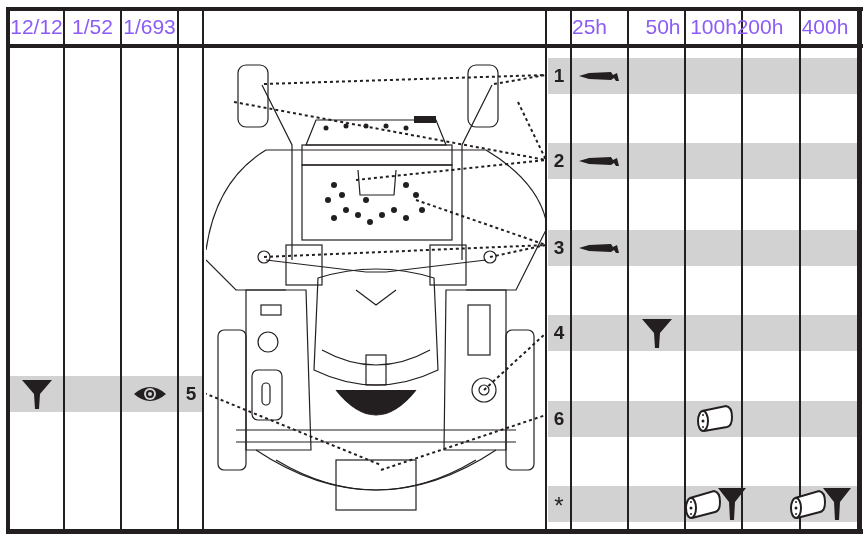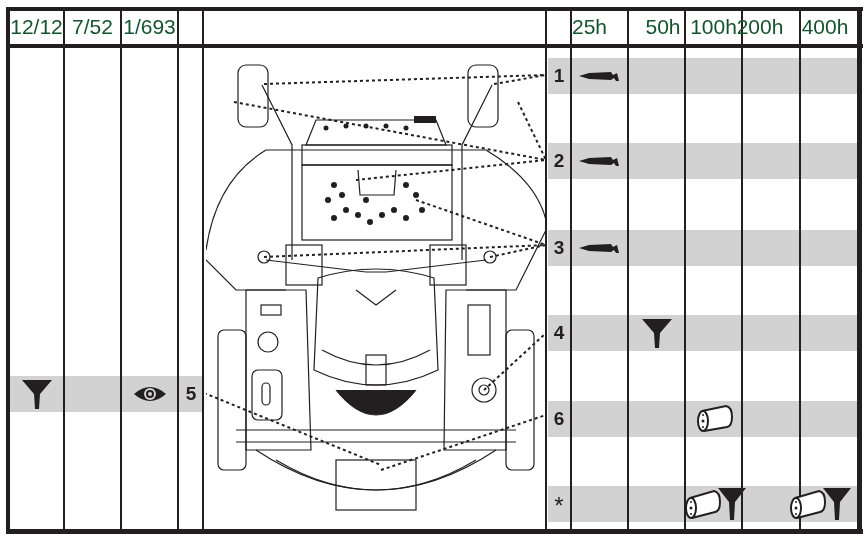--- a/index.html
+++ b/index.html
@@ -2,21 +2,21 @@
 <html><head>
 <meta charset="utf-8">
 <style>
   html, body { margin:0; padding:0; background:#ffffff; }
   body { width:865px; height:536px; position:relative; overflow:hidden;
          font-family:"Liberation Sans", sans-serif; color:#231f20; }
   .band { position:absolute; background:#d2d2d2; }
   .vline { position:absolute; background:#231f20; }
   .hline { position:absolute; background:#231f20; }
   .hdr { position:absolute; top:10px; height:34px; line-height:34px;
-         font-size:21px; text-align:center; color:#14532d; white-space:nowrap; }
+         font-size:21px; text-align:center; color:#8b5cf6; white-space:nowrap; }
   .num { position:absolute; font-weight:bold; font-size:19px; text-align:center;
          width:24px; line-height:36px; height:36px; }
   .icon { position:absolute; display:flex; align-items:center; justify-content:center; }
   .drawing { position:absolute; left:206px; top:50px; width:340px; height:478px; }
 </style>
 </head>
 <body>
 
 <div class="band" style="left:548px; top:58px; width:310px; height:36px;"></div>
 <div class="band" style="left:548px; top:143px; width:310px; height:36px;"></div>
@@ -132,21 +132,21 @@
 <div class="vline" style="left:177px; top:7px; width:2px; height:525px;"></div>
 <div class="vline" style="left:202px; top:7px; width:2px; height:525px;"></div>
 <div class="vline" style="left:545px; top:7px; width:2px; height:525px;"></div>
 <div class="vline" style="left:570px; top:7px; width:2px; height:525px;"></div>
 <div class="vline" style="left:627px; top:7px; width:2px; height:525px;"></div>
 <div class="vline" style="left:684px; top:7px; width:2px; height:525px;"></div>
 <div class="vline" style="left:741px; top:7px; width:2px; height:525px;"></div>
 <div class="vline" style="left:799px; top:7px; width:2px; height:525px;"></div>
 
 <div class="hdr" style="left:9px; width:55px;">12/12</div>
-<div class="hdr" style="left:65px; width:55px;">7/52</div>
+<div class="hdr" style="left:65px; width:55px;">1/52</div>
 <div class="hdr" style="left:122px; width:55px;">1/693</div>
 <div class="hdr" style="left:572px; width:32px;">25h</div>
 <div class="hdr" style="left:629px; width:68px;">50h</div>
 <div class="hdr" style="left:686px; width:55px;">100h</div>
 <div class="hdr" style="left:732px; width:56px;">200h</div>
 <div class="hdr" style="left:801px; width:48px;">400h</div>
 
 <div class="num" style="left:547px; top:58px;">1</div>
 <div class="num" style="left:547px; top:143px;">2</div>
 <div class="num" style="left:547px; top:230px;">3</div>

